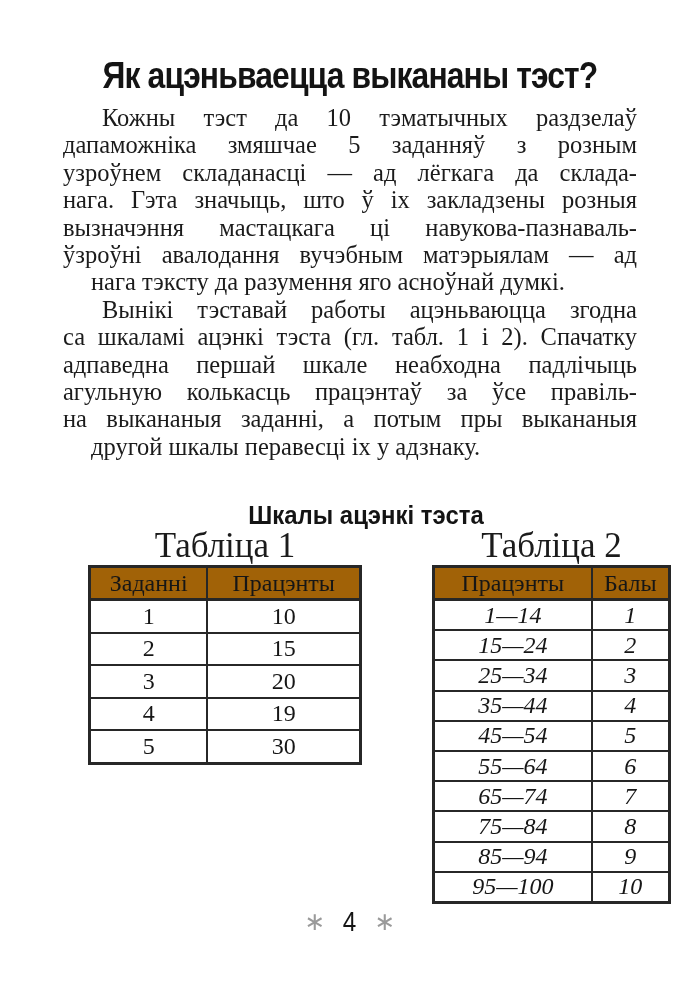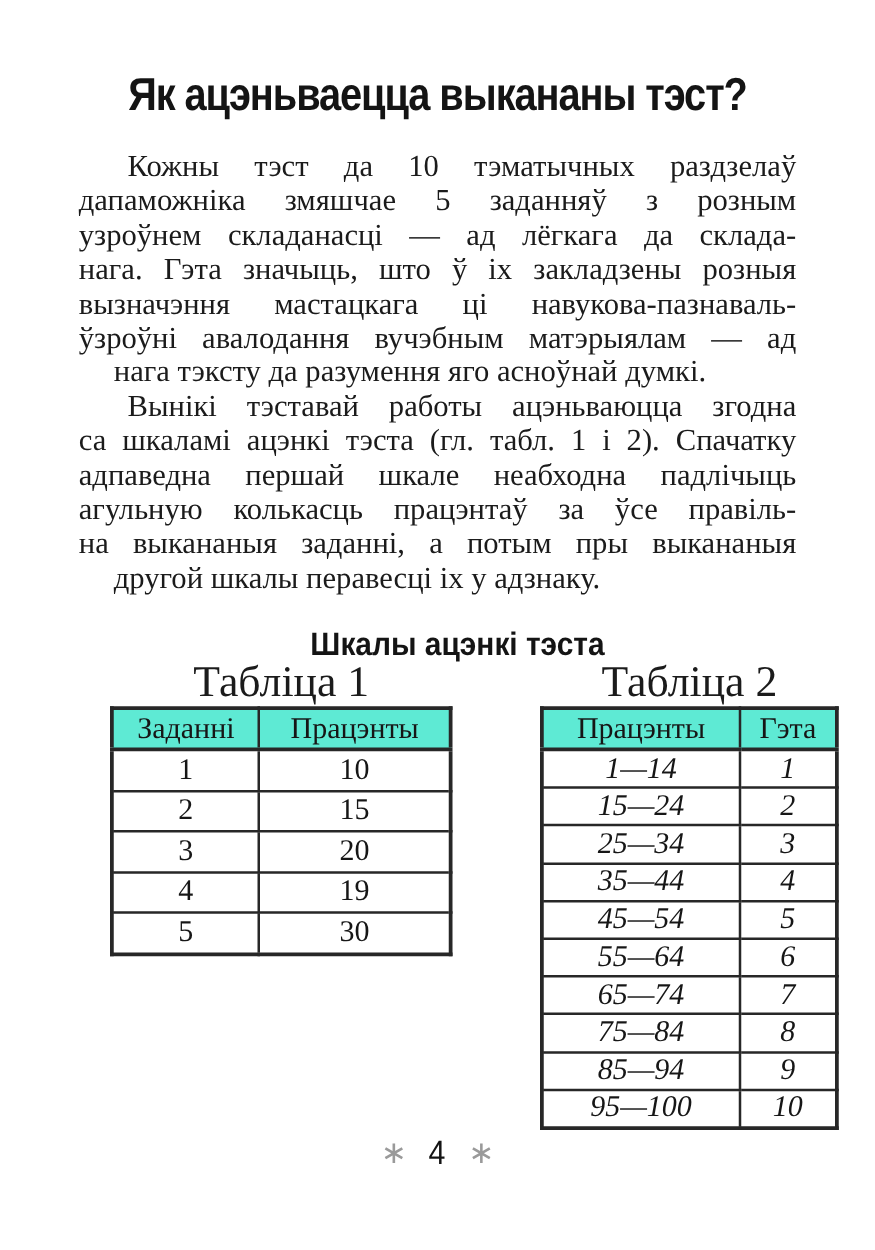--- a/index.html
+++ b/index.html
@@ -18,21 +18,21 @@
     text-align: center;
     font-family: "Liberation Sans", sans-serif;
     font-weight: bold; font-size: 37px; line-height: 40px;
     letter-spacing: -1px;
     transform: scaleX(0.86); transform-origin: 50% 50%;
     color: #141414;
   }
 
   
   .text-block {
-    position: absolute; top: 120px; left: 63px; width: 574px;
+    position: absolute; top: 104px; left: 63px; width: 574px;
     font-size: 24.5px; line-height: 27.4px;
     color: #1b1b1b;
   }
   .line { text-align: justify; text-align-last: justify; white-space: nowrap; }
   .line.indent { padding-left: 39px; }
   .line.last { text-align-last: left; white-space: normal; margin-left: 28px; }
 
   
   .section-heading {
     position: absolute; top: 501px; left: 32px; width: 668px;
@@ -55,21 +55,21 @@
     border-collapse: collapse; width: 100%;
     font-size: 24px; color: #161616;
     table-layout: fixed;
   }
   table.data th, table.data td {
     border: 2px solid #272727;
     text-align: center; vertical-align: middle;
     font-weight: normal; padding: 0;
   }
   table.data { border: 3px solid #272727; }
-  table.data th { background: #5eead4; height: 30px; border-bottom: 3px solid #272727; }
+  table.data th { background: #a16207; height: 30px; border-bottom: 3px solid #272727; }
   .t1 table.data td { height: 30.5px; }
   .t2 table.data td { height: 28.2px; font-style: italic; }
   .t1 col.c1 { width: 43.5%; } .t1 col.c2 { width: 56.5%; }
   .t2 col.c1 { width: 67%; }   .t2 col.c2 { width: 33%; }
 
   
   .footer {
     position: absolute; top: 906px; left: 0; width: 700px;
     text-align: center; font-size: 27px; line-height: 32px;
   }
@@ -150,21 +150,21 @@
   <div class="table-wrap t2">
     <div class="table-caption">Табліца 2</div>
     <table class="data">
       <colgroup>
           <col class="c1">
           <col class="c2">
         </colgroup>
       <tbody>
           <tr>
         <th>Працэнты</th>
-        <th>Гэта</th>
+        <th>Балы</th>
       </tr>
       <tr>
         <td>1—14</td>
         <td>1</td>
       </tr>
       <tr>
         <td>15—24</td>
         <td>2</td>
       </tr>
       <tr>

